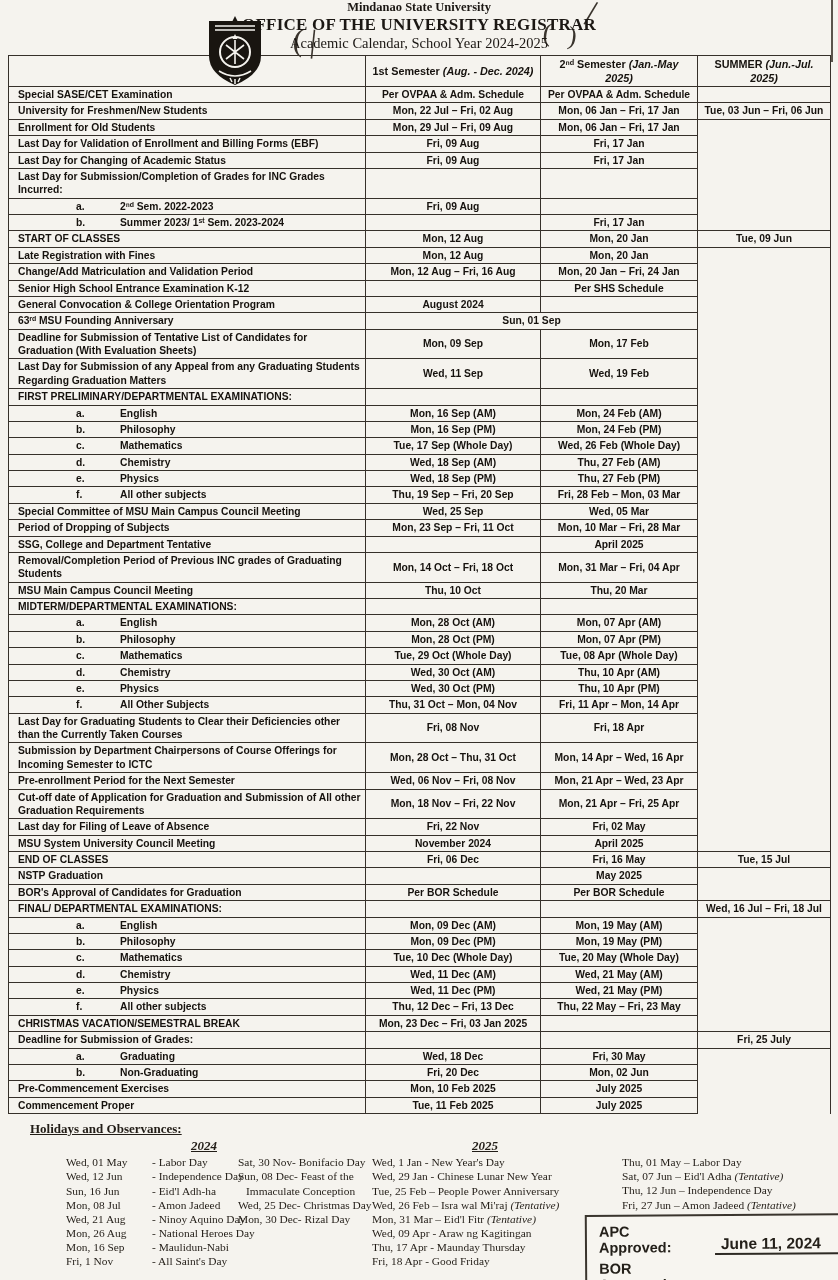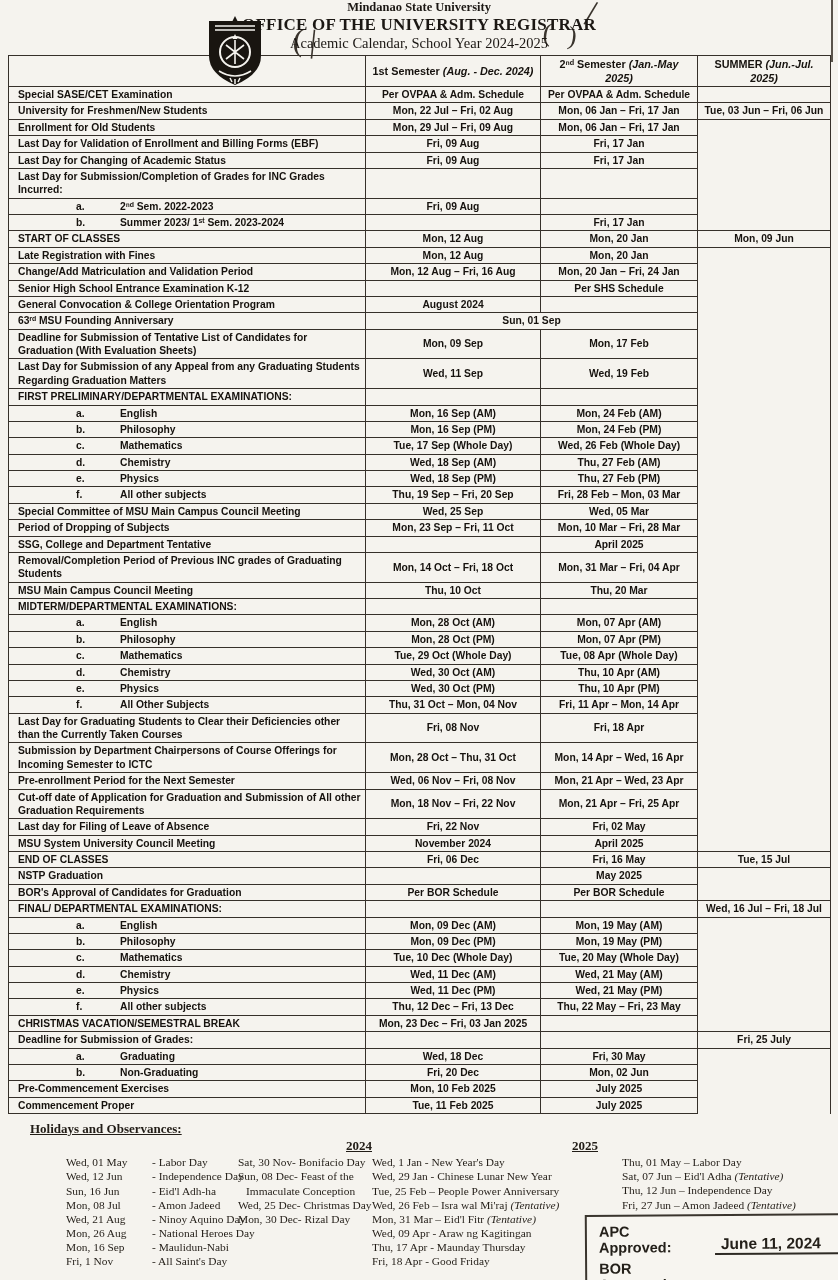--- a/index.html
+++ b/index.html
@@ -33,21 +33,21 @@
   .bold{font-weight:700;}
   td.lbl .ltr{display:inline-block;margin-left:58px;width:44px;}
   td.summer{border-top:none;border-bottom:none;}
   td.summer.boxed{border-top:1.5px solid #36302a;border-bottom:1.5px solid #36302a;margin-top:32px;}
   
   .hol{margin:7px 0 0 30px;font-family:"Liberation Serif",serif;font-size:11.4px;line-height:1.24;color:#221d17;}
   .hol-h{font-weight:700;text-decoration:underline;font-size:13px;}
   .hol-flex{display:flex;margin-top:1px;}
   .blk24{width:336px;margin-left:6px;}
   .blk25{display:flex;flex:1;}
-  .y-label{font-weight:700;text-decoration:underline;font-size:13px;text-align:right;margin-bottom:1px;}
+  .y-label{font-weight:700;text-decoration:underline;font-size:13px;text-align:center;margin-bottom:1px;font-style:italic;}
   .b24cols{display:flex;}
   .pairs{width:172px;padding-left:30px;}
   .hline .hd{display:inline-block;width:86px;}
   .lines24{width:160px;}
   .col25a{width:226px;}
   .col25b{width:200px;margin-left:24px;padding-top:17px;}
   .hline{white-space:nowrap;}
   .hline.cont{padding-left:8px;}
   .hline i{font-style:italic;}
   
@@ -148,21 +148,21 @@
         <tr>
           <td class="lbl"><span class="ltr">b.</span>Summer 2023/ 1ˢᵗ Sem. 2023-2024</td>
           <td class="val"></td>
           <td class="val">Fri, 17 Jan</td>
           <td class="val summer"></td>
         </tr>
         <tr>
           <td class="lbl bold">START OF CLASSES</td>
           <td class="val">Mon, 12 Aug</td>
           <td class="val">Mon, 20 Jan</td>
-          <td class="val summer boxed">Mon, 09 Jun</td>
+          <td class="val summer boxed">Tue, 09 Jun</td>
         </tr>
         <tr>
           <td class="lbl">Late Registration with Fines</td>
           <td class="val">Mon, 12 Aug</td>
           <td class="val">Mon, 20 Jan</td>
           <td class="val summer"></td>
         </tr>
         <tr>
           <td class="lbl">Change/Add Matriculation and Validation Period</td>
           <td class="val">Mon, 12 Aug – Fri, 16 Aug</td>

